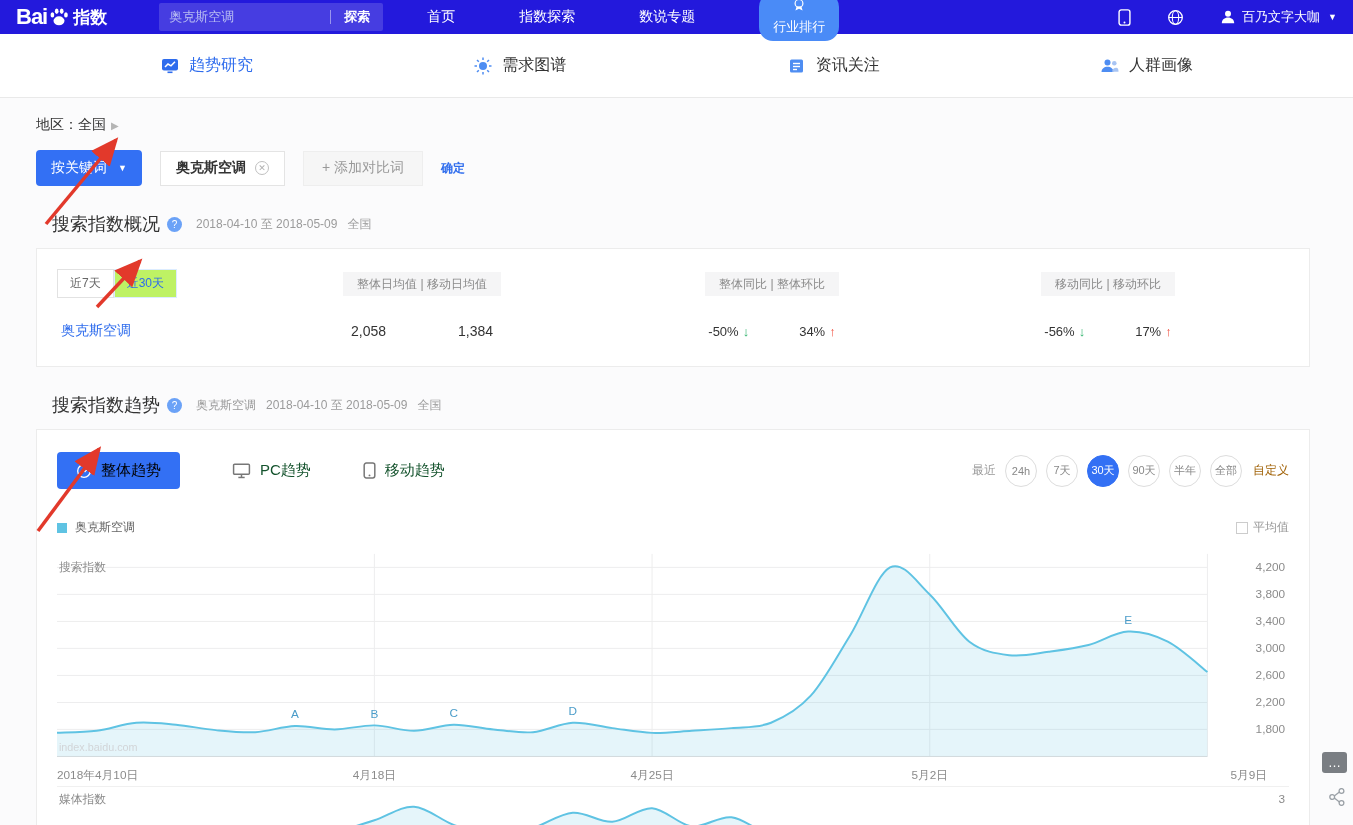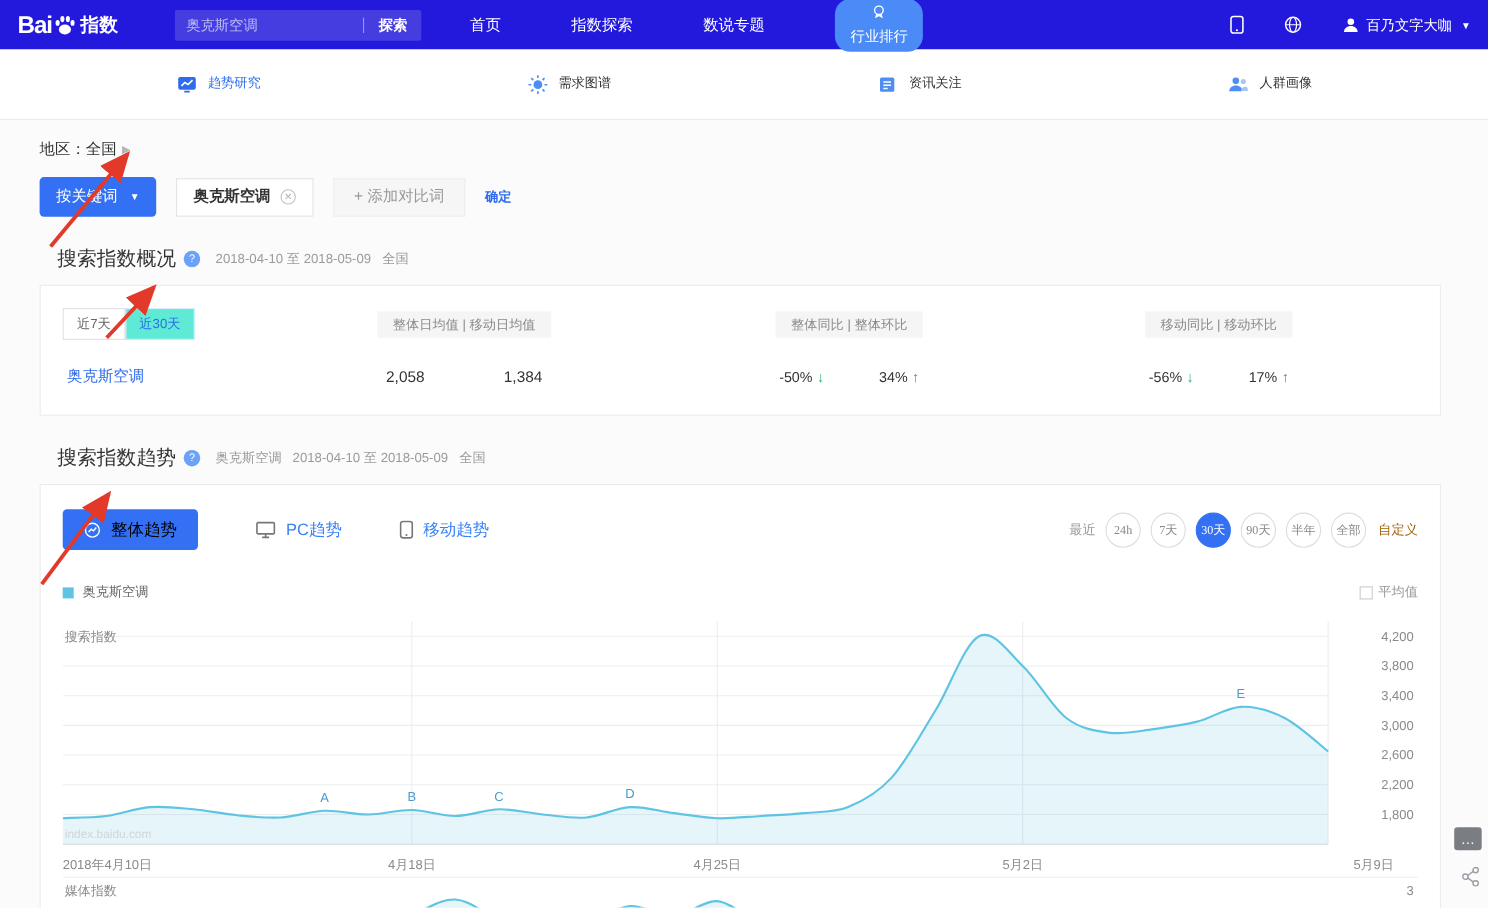--- a/index.html
+++ b/index.html
@@ -5,39 +5,39 @@
   * { box-sizing: border-box; }
   html,body { margin:0; padding:0; }
   body {
     width:1353px; height:825px; overflow:hidden; position:relative;
     font-family:"Liberation Sans","DejaVu Sans",sans-serif;
     background:#fbfbfc; color:#333;
   }
   svg text { font-family:"Liberation Sans","DejaVu Sans",sans-serif; }
 
   
-  .topbar { height:45px; background:#2319dc; display:flex; align-items:center; padding:1px 16px; color:#fff; }
+  .topbar { height:34px; background:#2319dc; display:flex; align-items:center; padding:1px 16px; color:#fff; }
   .logo { display:flex; align-items:center; gap:1px; cursor:pointer; margin-right:52px; }
   .logo-bai { font-size:22px; font-weight:bold; letter-spacing:-1px; }
   .logo-zh { font-size:17px; font-weight:bold; margin-left:2px; }
   .searchbox { display:flex; align-items:center; height:28px; background:rgba(255,255,255,0.16); border-radius:2px; width:224px; margin-right:44px; }
   .search-input { flex:1; min-width:0; background:transparent; border:none; outline:none; color:#b9bef2; font-size:13px; padding:0 10px; }
   .search-sep { width:1px; height:14px; background:rgba(255,255,255,0.45); }
   .search-btn { background:transparent; border:none; color:#fff; font-size:13px; font-weight:bold; padding:0 13px; cursor:pointer; }
   .topnav { display:flex; align-items:center; gap:64px; font-size:14px; }
   .topnav a { color:#fff; text-decoration:none; cursor:pointer; }
   .ranking-pill { display:flex; align-items:center; gap:6px; background:#4a8bf7; border-radius:14px; padding:5px 14px; font-size:13px;flex-direction:column; }
   .top-right { margin-left:auto; display:flex; align-items:center; gap:36px; }
   .icon-btn { cursor:pointer; display:flex; align-items:center; }
   .user { display:flex; align-items:center; gap:6px; font-size:13px; cursor:pointer; }
   .caret { font-size:9px; margin-left:2px; }
 
   
   .subnav { height:64px; background:#fff; border-bottom:1px solid #e9e9e9; display:flex; align-items:center; padding:0 160px; justify-content:space-between; }
-  .subnav-item { display:flex; align-items:flex-start; gap:9px; font-size:12px; color:#333; cursor:pointer; }
+  .subnav-item { display:flex; align-items:center; gap:9px; font-size:16px; color:#333; cursor:pointer; }
   .subnav-item.active { color:#2e6ced; }
 
   
   .region-row { margin:18px 0 0 36px; font-size:14px; color:#333; display:flex; align-items:center; }
   .region-caret { color:#b5b5b5; font-size:10px; margin-left:5px; }
   .kw-row { margin:16px 0 0 36px; display:flex; align-items:center; gap:18px; }
   .kw-mode-btn { background:#3370f4; color:#fff; border:none; border-radius:4px; height:36px; padding:0 15px; font-size:14px; cursor:pointer; display:flex; align-items:center; gap:9px; }
   .kw-mode-btn .caret { color:#fff; }
   .kw-tag { background:#fff; border:1px solid #e4e4e4; height:35px; display:flex; align-items:center; gap:9px; padding:0 15px; font-size:14px; font-weight:bold; color:#333; }
   .kw-remove { width:14px; height:14px; border:1px solid #c0c0c0; border-radius:50%; color:#b0b0b0; font-size:9px; line-height:1; display:flex; align-items:center; justify-content:center; cursor:pointer; font-weight:normal; }
@@ -50,39 +50,39 @@
   .help-icon { width:15px; height:15px; border-radius:50%; background:#6ba2f7; color:#fff; font-size:10px; display:flex; align-items:center; justify-content:center; margin-left:7px; cursor:pointer; }
   .title-meta { font-size:12px; color:#9b9b9b; margin-left:14px; }
   .title-meta + .title-meta { margin-left:10px; }
 
   
   .card { margin-left:36px; width:1274px; background:#fff; border:1px solid #ececec; }
   .overview-card { padding:20px 0 26px; }
   .ov-grid { display:grid; grid-template-columns:170px 430px 270px 1fr; align-items:center; }
   .tabs { display:flex; margin-left:20px; }
   .tab { font-size:12px; color:#666; border:1px solid #e2e2e2; padding:5px 12px; cursor:pointer; background:#fff; white-space:nowrap; }
-  .tab.active { background:#5eead4; color:#2e6ced; border-color:#dcecff;padding-left:12px; }
+  .tab.active { background:#bef264; color:#2e6ced; border-color:#dcecff;padding-left:12px; }
   .hdr { text-align:center; }
   .hdr span { background:#f5f5f6; color:#8a8a8a; font-size:12px; padding:5px 14px; white-space:nowrap; }
   .ov-row { margin-top:24px; }
   .ov-kw { color:#2e6ced; font-size:14px; padding-left:24px; cursor:pointer; }
   .pair { display:flex; justify-content:center; gap:72px; font-size:14px; color:#333; }
   .updown { display:flex; justify-content:center; gap:50px; font-size:13px; color:#333; }
   .ud { display:flex; align-items:center; gap:4px; }
   .arrow-up { color:#f04b3a; font-weight:bold; font-size:13px; }
   .arrow-down { color:#2fb36c; font-weight:bold; font-size:13px; }
 
   
   .trend-card { margin-top:0; padding:22px 20px 0; }
   .trend-toolbar { display:flex; align-items:center; }
   .view-tabs { display:flex; align-items:center; gap:52px; }
-  .view-tab { display:flex; align-items:center; gap:9px; font-size:15px; color:#3b82f6; cursor:pointer; }
+  .view-tab { display:flex; align-items:center; gap:9px; font-size:15px; color:#14532d; cursor:pointer; }
   .view-tab.active { background:#3370f4; color:#000000; border-radius:4px; padding:9px 19px; }
   .range-group { margin-left:auto; display:flex; align-items:center; gap:9px; font-size:12px; color:#999; }
-  .range-pill { width:32px; height:32px; border:1px solid #ddd; border-radius:50%; display:flex; align-items:center; justify-content:center; font-size:11px; color:#888; cursor:pointer; background:#fff; white-space:nowrap;font-family:Liberation Serif, serif; }
+  .range-pill { width:32px; height:32px; border:1px solid #ddd; border-radius:50%; display:flex; align-items:center; justify-content:center; font-size:11px; color:#888; cursor:pointer; background:#fff; white-space:nowrap; }
   .range-pill.active { background:#3370f4; border-color:#3370f4; color:#fff; }
   .custom-link { color:#a16207; font-size:12px; cursor:pointer; margin-left:2px; }
   .legend-row { display:flex; align-items:center; margin-top:30px; }
   .legend-swatch { width:10px; height:10px; background:#5fc3e3; }
   .legend-label { font-size:12px; color:#666; margin-left:8px; }
   .avg-box { margin-left:auto; display:flex; align-items:center; gap:5px; font-size:12px; color:#999; cursor:pointer; }
   .avg-checkbox { width:12px; height:12px; border:1px solid #ccc; background:#fff; }
   svg.chart { display:block; width:1234px; height:236px; margin-top:12px; }
   .media-divider { border-top:1px solid #f0f0f0; margin-top:2px; }
   svg.media { display:block; width:1234px; height:59px; margin-top:4px; }

